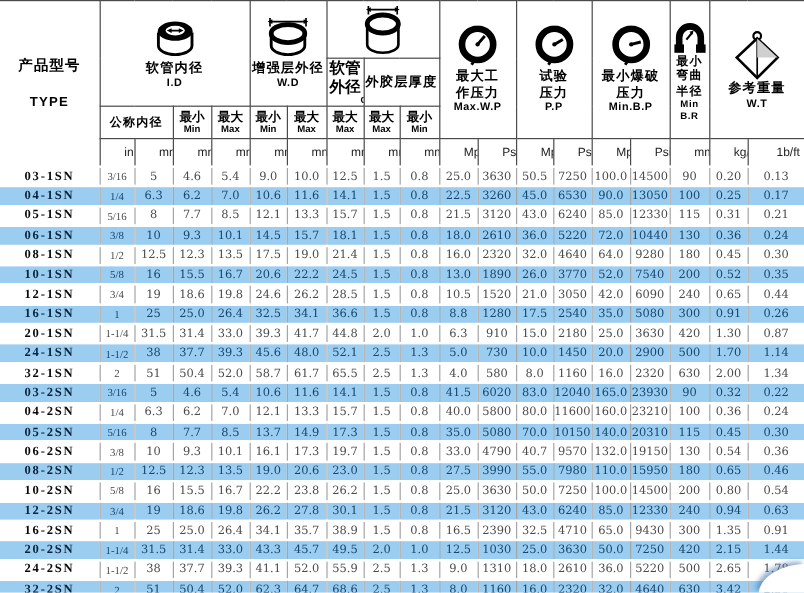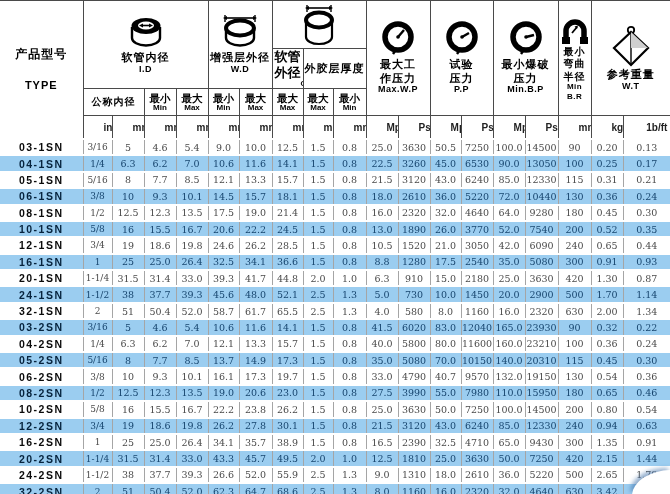--- a/index.html
+++ b/index.html
@@ -28,39 +28,39 @@
   .grp .inner { display:flex; flex-direction:column; align-items:center; justify-content:center; gap:1px; }
   .grp .zh { font-size:11px; line-height:1.15; letter-spacing:1px; }
   .grp .en { font-size:9px; line-height:1.1; letter-spacing:0.5px; }
   .grp svg { display:block; }
   .od-label .zh { font-size:13px; letter-spacing:0; display:block; line-height:1.2; }
   .od-label .en { font-size:7.5px; display:block; line-height:1.1;padding-left:28px; }
   .cover-label { font-size:11px; letter-spacing:1px; }
   .sub .zh { display:block; font-size:10.5px; line-height:1.05; }
   .sub .en { display:block; font-size:8px; font-weight:bold; line-height:1.05; }
   .nominal { font-size:10px; letter-spacing:1px; }
-  th.unit { font-size:10px; font-weight:bold; color:#222;padding-left:20px; }
+  th.unit { font-size:10px; font-weight:normal; color:#222;padding-left:20px; }
   .br-h .zh { font-size:10px; line-height:1.12; display:block; }
   .br-h .en { font-size:8px; line-height:1.1; display:block; }
   
   tbody td {
     border:1px solid #a5a5a5; border-top:2px solid #ffffff; border-bottom:none;
     text-align:center; vertical-align:middle;
     font-family:"DejaVu Serif", serif; font-size:9.5px; color:#4a4a4a;
     height:16.4px; padding:0; white-space:nowrap; overflow:hidden;
   }
   tbody td:first-child { border-left:none; }
   tbody td:last-child, thead th:last-child { border-right:none; }
   tbody td.type {
-    font-family:Liberation Sans, sans-serif; font-size:10.5px; font-weight:bold;
+    font-family:Liberation Serif, serif; font-size:10.5px; font-weight:bold;
     color:#0a0a0a; letter-spacing:1.5px;
   }
   tbody tr.alt td { background:#9bcdf0; color:#17456e; }
   tbody tr.alt td.type { color:#06233d; }
-  tbody td.frac { font-size:9px; }
+  tbody td.frac { font-size:9px;font-family:Liberation Serif, serif; }
   
   .curl {
     position:absolute; right:-2px; bottom:-2px; width:40px; height:26px;
     background:#fff; border-top-left-radius:100% 100%;
     box-shadow:-3px -3px 4px -1px rgba(60,110,165,0.55);
   }
 </style>
 </head>
 <body>
 
@@ -420,21 +420,21 @@
           <td>1.5</td>
           <td>0.8</td>
           <td>8.8</td>
           <td>1280</td>
           <td>17.5</td>
           <td>2540</td>
           <td>35.0</td>
           <td>5080</td>
           <td>300</td>
           <td>0.91</td>
-          <td>0.93</td>
+          <td>0.26</td>
         </tr>
         <tr>
           <td class="type">20-1SN</td>
           <td class="frac">1-1/4</td>
           <td>31.5</td>
           <td>31.4</td>
           <td>33.0</td>
           <td>39.3</td>
           <td>41.7</td>
           <td>44.8</td>
@@ -665,36 +665,36 @@
           <td class="frac">1-1/4</td>
           <td>31.5</td>
           <td>31.4</td>
           <td>33.0</td>
           <td>43.3</td>
           <td>45.7</td>
           <td>49.5</td>
           <td>2.0</td>
           <td>1.0</td>
           <td>12.5</td>
-          <td>1810</td>
+          <td>1030</td>
           <td>25.0</td>
           <td>3630</td>
           <td>50.0</td>
           <td>7250</td>
           <td>420</td>
           <td>2.15</td>
           <td>1.44</td>
         </tr>
         <tr>
           <td class="type">24-2SN</td>
           <td class="frac">1-1/2</td>
           <td>38</td>
           <td>37.7</td>
           <td>39.3</td>
-          <td>26.6</td>
+          <td>41.1</td>
           <td>52.0</td>
           <td>55.9</td>
           <td>2.5</td>
           <td>1.3</td>
           <td>9.0</td>
           <td>1310</td>
           <td>18.0</td>
           <td>2610</td>
           <td>36.0</td>
           <td>5220</td>

